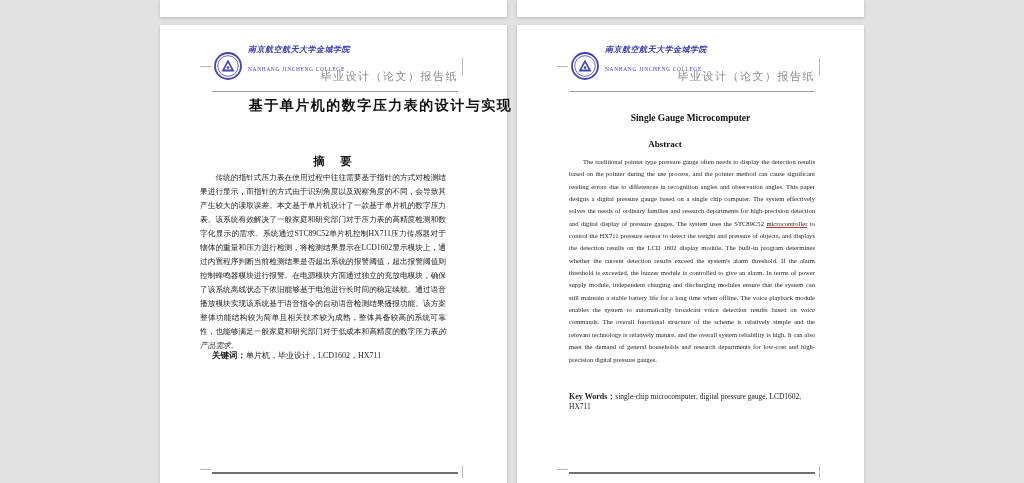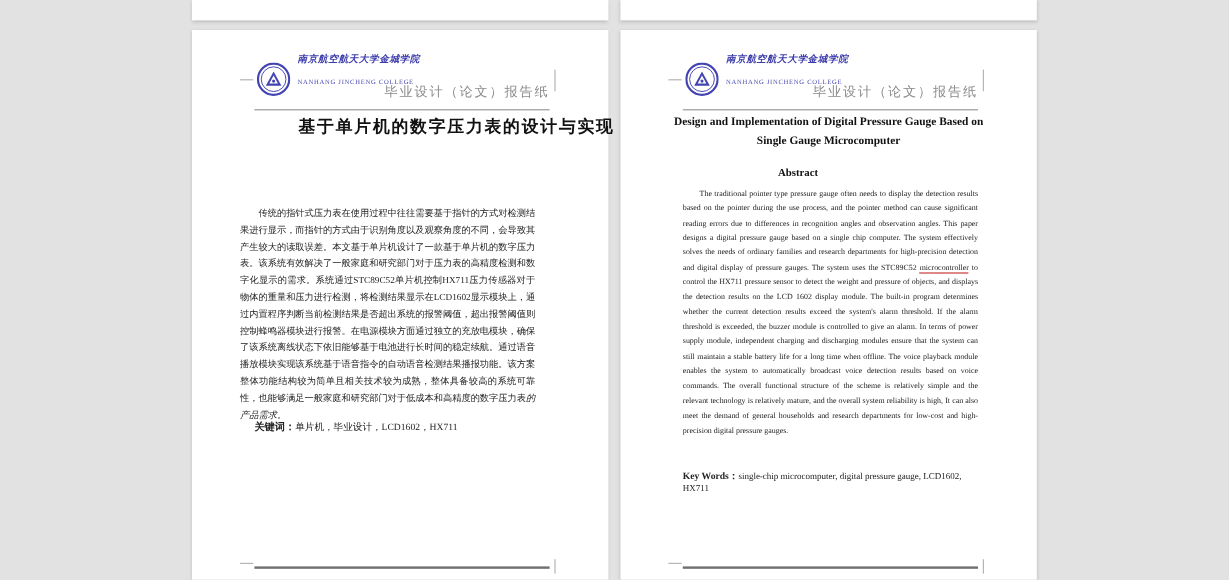--- a/index.html
+++ b/index.html
@@ -100,20 +100,21 @@
       <circle cx="14" cy="15.6" r="1.3" fill="#4343b2"></circle>
     </svg>
     <div class="school-zh">南京航空航天大学金城学院</div>
     <div class="school-en">NANHANG JINCHENG COLLEGE</div>
     <div class="paper-type">毕业设计（论文）报告纸</div>
     <div class="crop crop-tl"></div>
     <div class="crop crop-tr"></div>
     <div class="header-rule"></div>
 
     <div class="title-zh">基于单片机的数字压力表的设计与实现</div>
+    <div class="heading-zh">摘　要</div>
 
     <p class="para-zh"><span>传统的指针式压力表在使用过程中往往需要基于指针的方式对检测结果进行显示，而指针的方式由于识别角度以及观察角度的不同，会导致其产生较大的读取误差。本文基于单片机设计了一款基于单片机的数字压力表。该系统有效解决了一般家庭和研究部门对于压力表的高精度检测和数字化显示的需求。系统通过STC89C52单片机控制HX711压力传感器对于物体的重量和压力进行检测，将检测结果显示在LCD1602显示模块上，通过内置程序判断当前检测结果是否超出系统的报警阈值，超出报警阈值则控制蜂鸣器模块进行报警。在电源模块方面通过独立的充放电模块，确保了该系统离线状态下依旧能够基于电池进行长时间的稳定续航。通过语音播放模块实现该系统基于语音指令的自动语音检测结果播报功能。该方案整体功能结构较为简单且相关技术较为成熟，整体具备较高的系统可靠性，也能够满足一般家庭和研究部门对于低成本和高精度的数字压力表</span><span class="tail-italic">的产品需求。</span></p>
 
     <p class="kw-zh"><span class="kw-label-zh">关键词：</span><span>单片机，毕业设计，LCD1602，HX711</span></p>
 
     <div class="crop crop-bl"></div>
     <div class="crop crop-br"></div>
     <div class="footer-rule"></div>
   </div>
 
@@ -126,21 +127,21 @@
       <path d="M14 11 L17.6 17.6 H10.4 Z" fill="#ffffff"></path>
       <circle cx="14" cy="15.6" r="1.3" fill="#4343b2"></circle>
     </svg>
     <div class="school-zh">南京航空航天大学金城学院</div>
     <div class="school-en">NANHANG JINCHENG COLLEGE</div>
     <div class="paper-type">毕业设计（论文）报告纸</div>
     <div class="crop crop-tl"></div>
     <div class="crop crop-tr"></div>
     <div class="header-rule"></div>
 
-    <div class="title-en"><span>Design and Implementation of Digital Pressure Gauge Based on</span><br><span>Single Gauge Microcomputer</span></div>
+    <div class="title-en"><br><span>Single Gauge Microcomputer</span></div>
     <div class="heading-en">Abstract</div>
 
     <p class="para-en"><span>The traditional pointer type pressure gauge often needs to display the detection results based on the pointer during the use process, and the pointer method can cause significant reading errors due to differences in recognition angles and observation angles. This paper designs a digital pressure gauge based on a single chip computer. The system effectively solves the needs of ordinary families and research departments for high-precision detection and digital display of pressure gauges. The system uses the STC89C52 </span><span class="spell-error">microcontroller</span><span> to control the HX711 pressure sensor to detect the weight and pressure of objects, and displays the detection results on the LCD 1602 display module. The built-in program determines whether the current detection results exceed the system's alarm threshold. If the alarm threshold is exceeded, the buzzer module is controlled to give an alarm. In terms of power supply module, independent charging and discharging modules ensure that the system can still maintain a stable battery life for a long time when offline. The voice playback module enables the system to automatically broadcast voice detection results based on voice commands. The overall functional structure of the scheme is relatively simple and the relevant technology is relatively mature, and the overall system reliability is high, It can also meet the demand of general households and research departments for low-cost and high-precision digital pressure gauges.</span></p>
 
     <p class="kw-en"><span class="kw-label-en">Key Words：</span><span>single-chip microcomputer, digital pressure gauge, LCD1602, HX711</span></p>
 
     <div class="crop crop-bl"></div>
     <div class="crop crop-br"></div>
     <div class="footer-rule"></div>
   </div>

